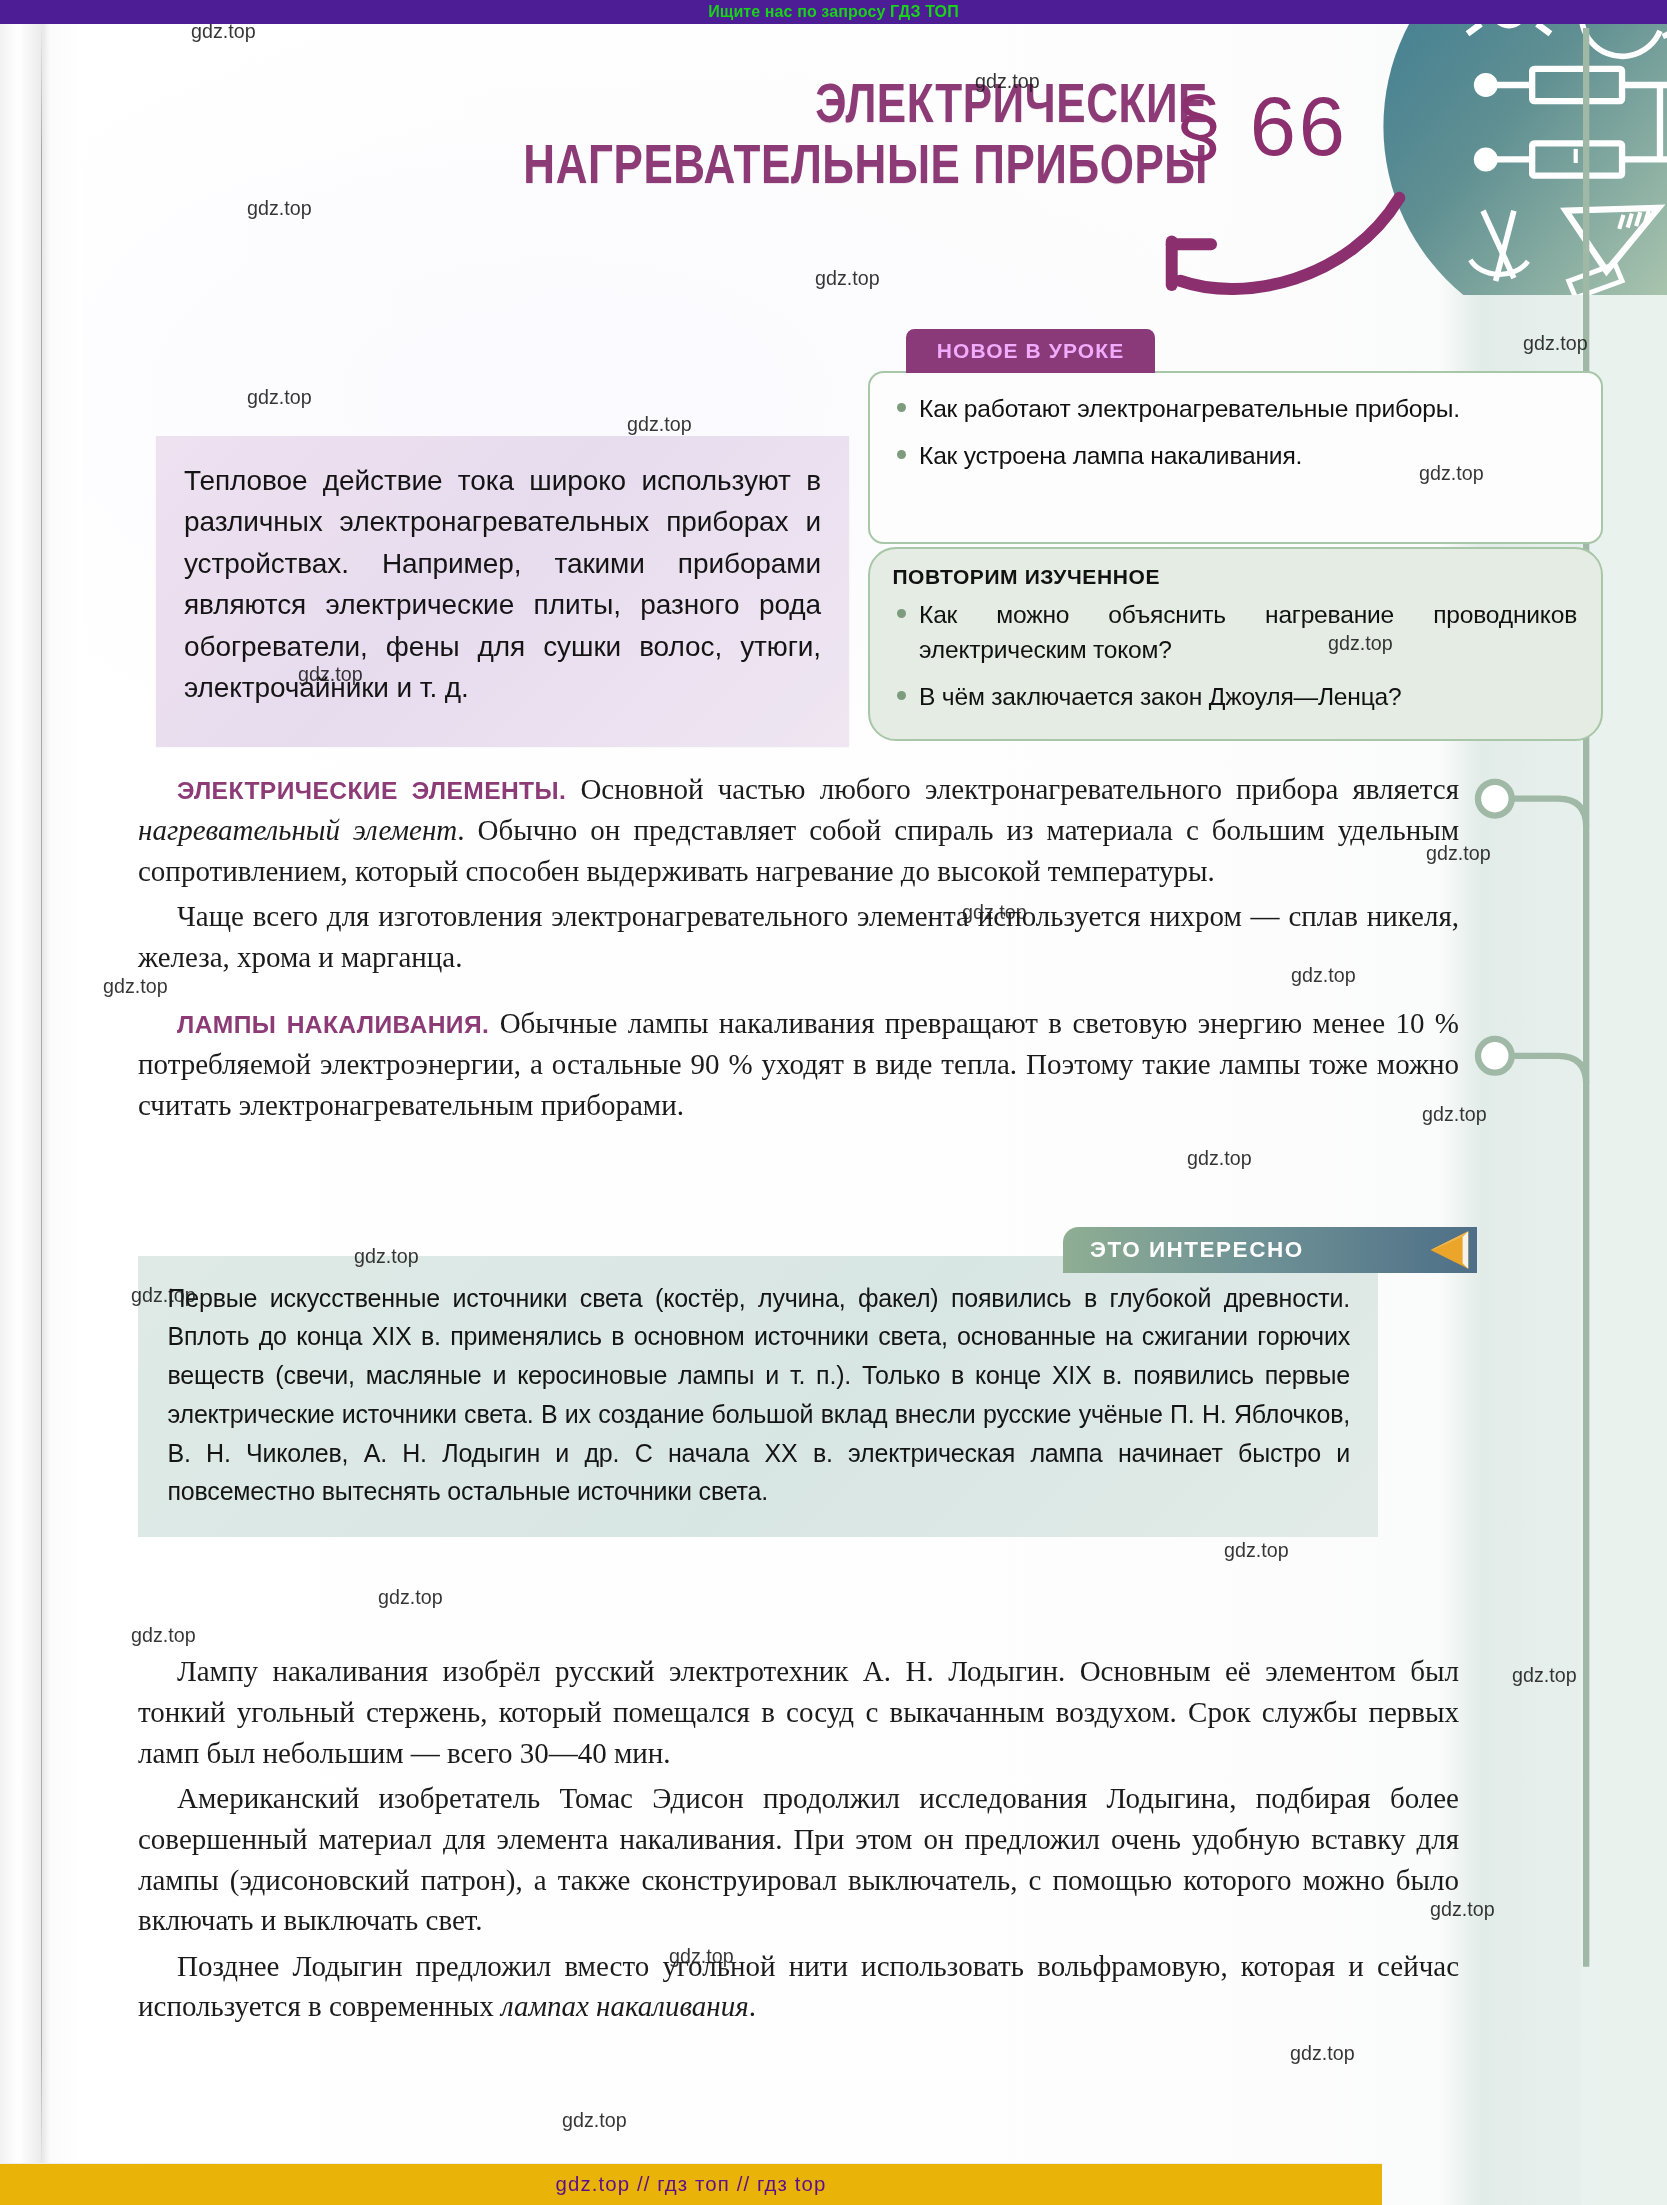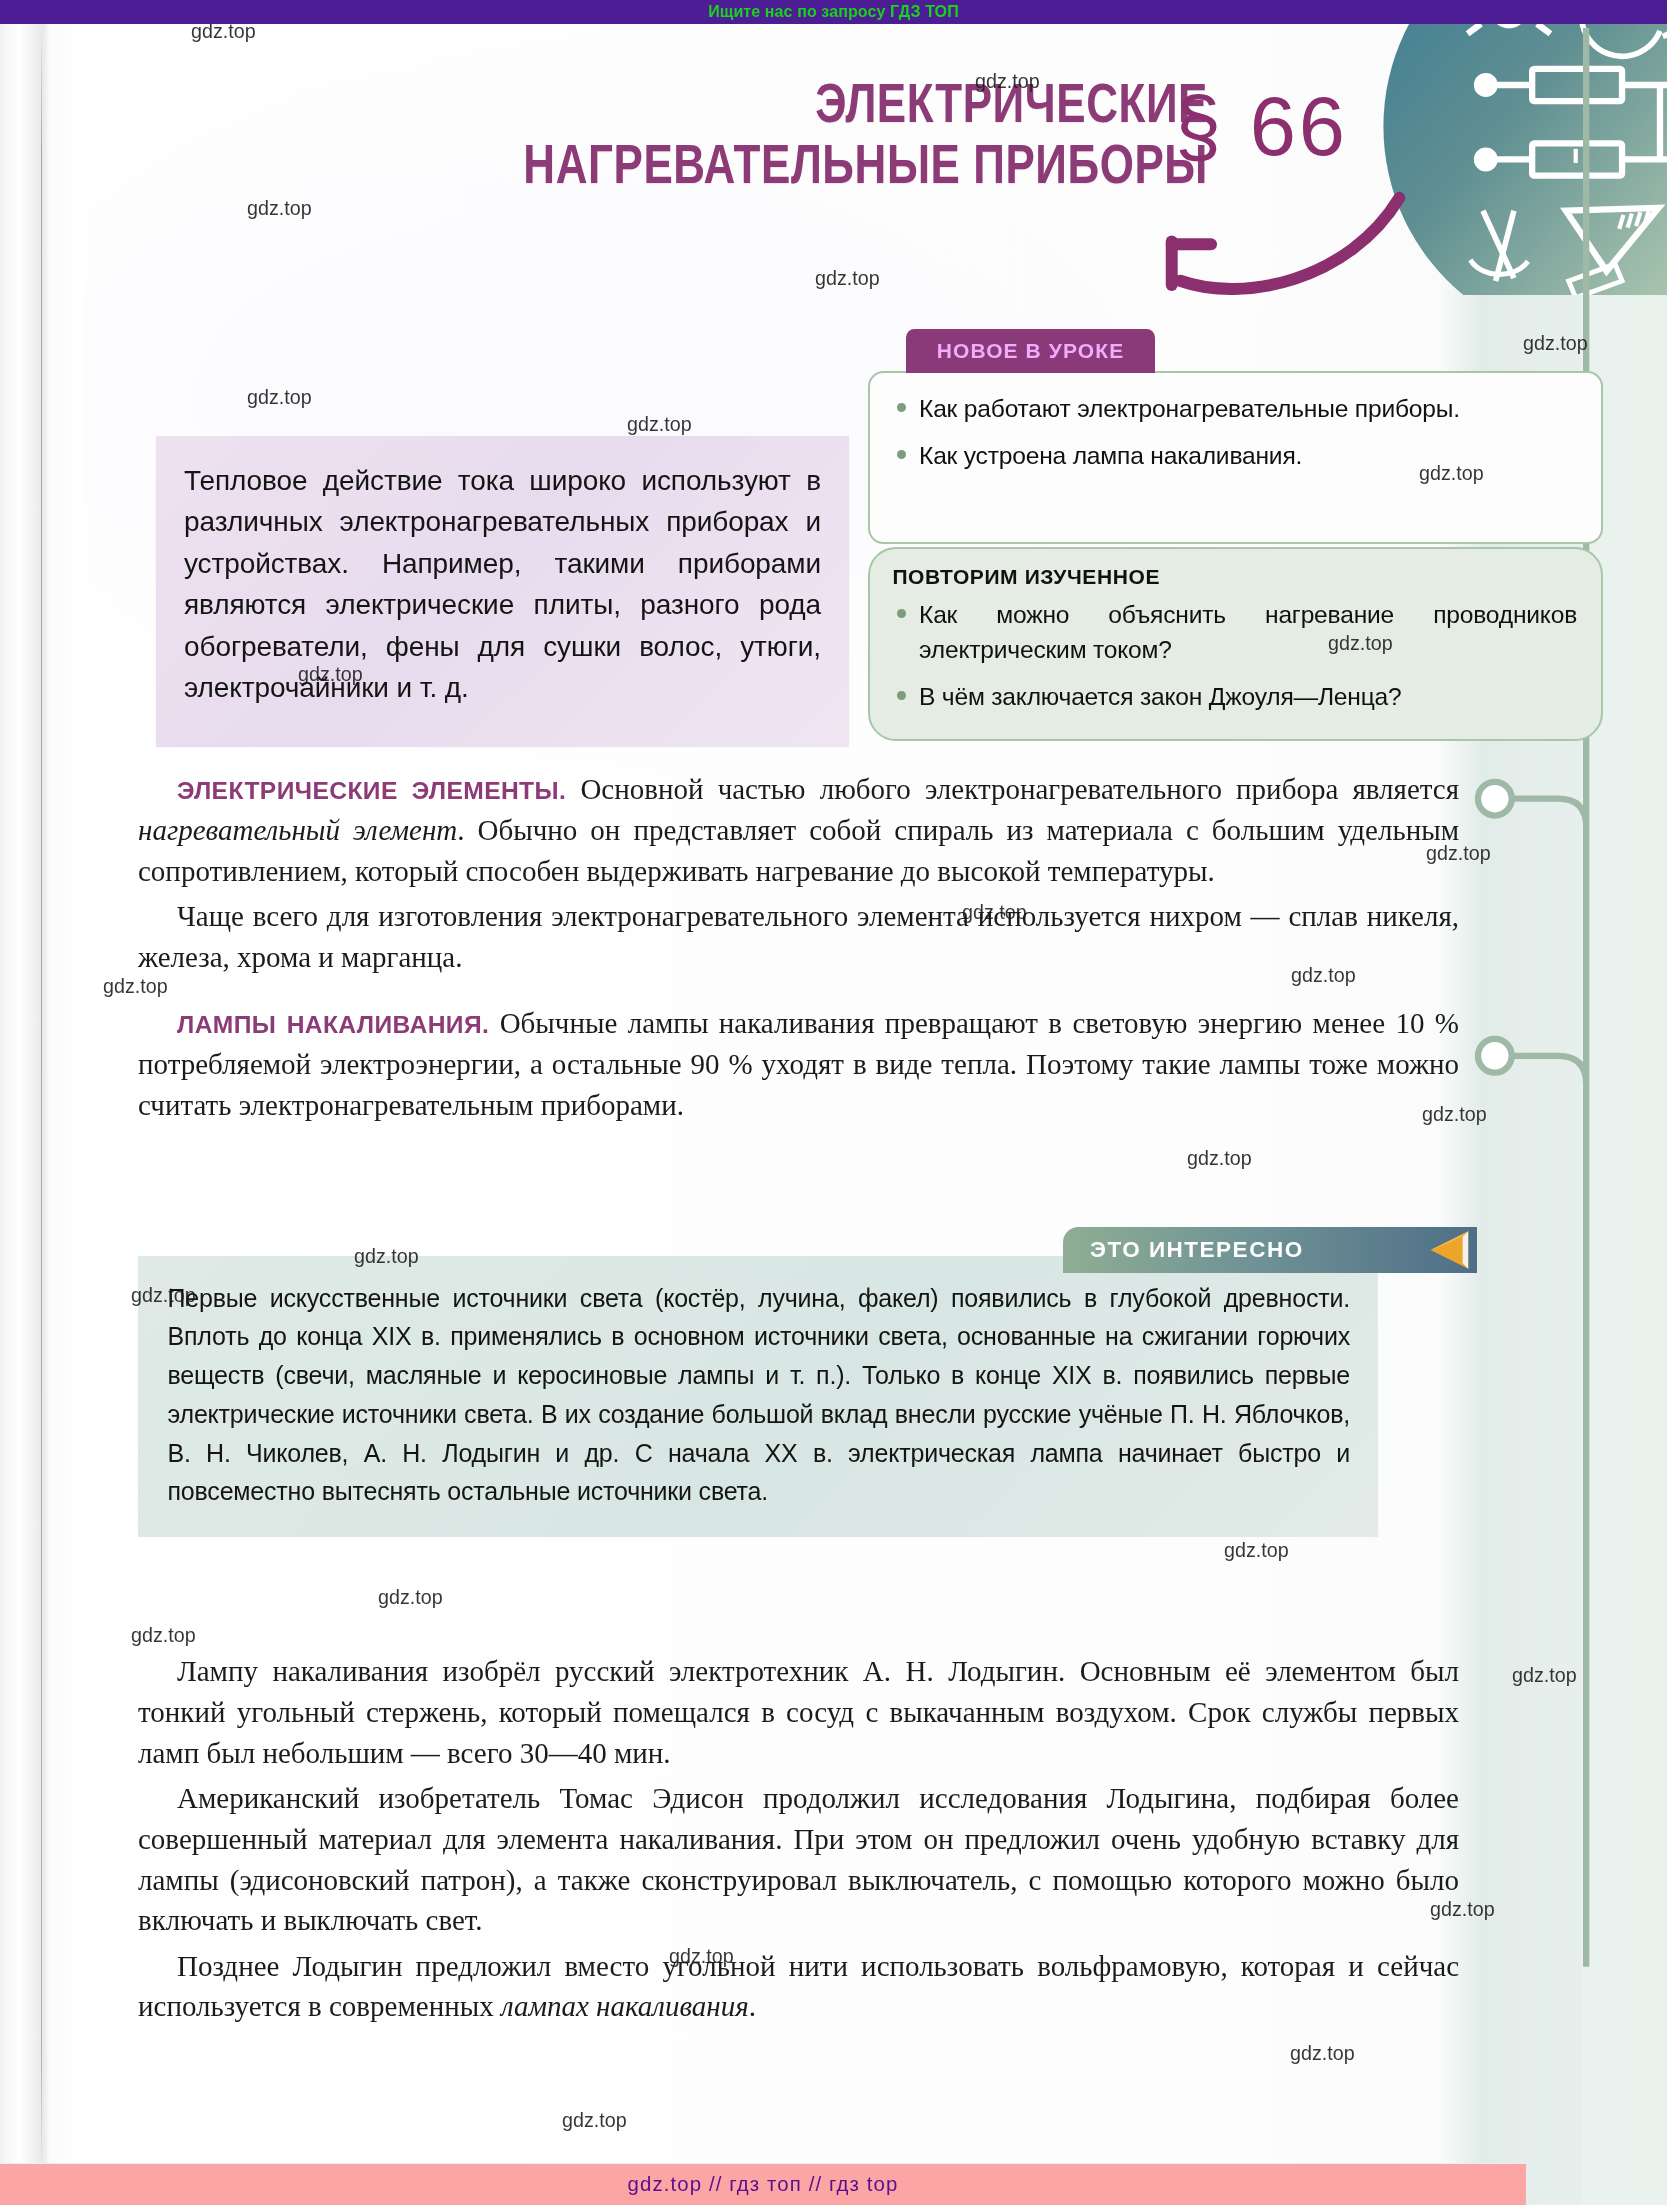--- a/index.html
+++ b/index.html
@@ -30,23 +30,23 @@
   .top-strip{
     position:absolute;left:0;top:0;width:1667px;height:24px;
     display:flex;align-items:center;justify-content:center;
     background:#4c1d95;z-index:60;
   }
   .top-strip span{
     font-family:"Liberation Sans",sans-serif;font-size:16px;font-weight:700;
     color:#19d21a;letter-spacing:0.1px;
   }
   .bottom-strip{
-    position:absolute;left:0;bottom:0;width:1526px;height:41px;
+    position:absolute;left:0;bottom:0;width:1382px;height:41px;
     display:flex;align-items:center;justify-content:center;
-    background:#fca5a5;z-index:60;border-top:0.7px solid #eeeeee;
+    background:#eab308;z-index:60;border-top:0.7px solid #eeeeee;
   }
   .bottom-strip span{
     font-family:"Liberation Sans",sans-serif;font-size:20.4px;font-weight:400;
     color:#5b0f8c;letter-spacing:1.1px;
   }
 
   
   .wm{
     position:absolute;font-family:"Liberation Sans",sans-serif;
     font-size:19.7px;color:#1a1a1a;opacity:.88;z-index:40;

